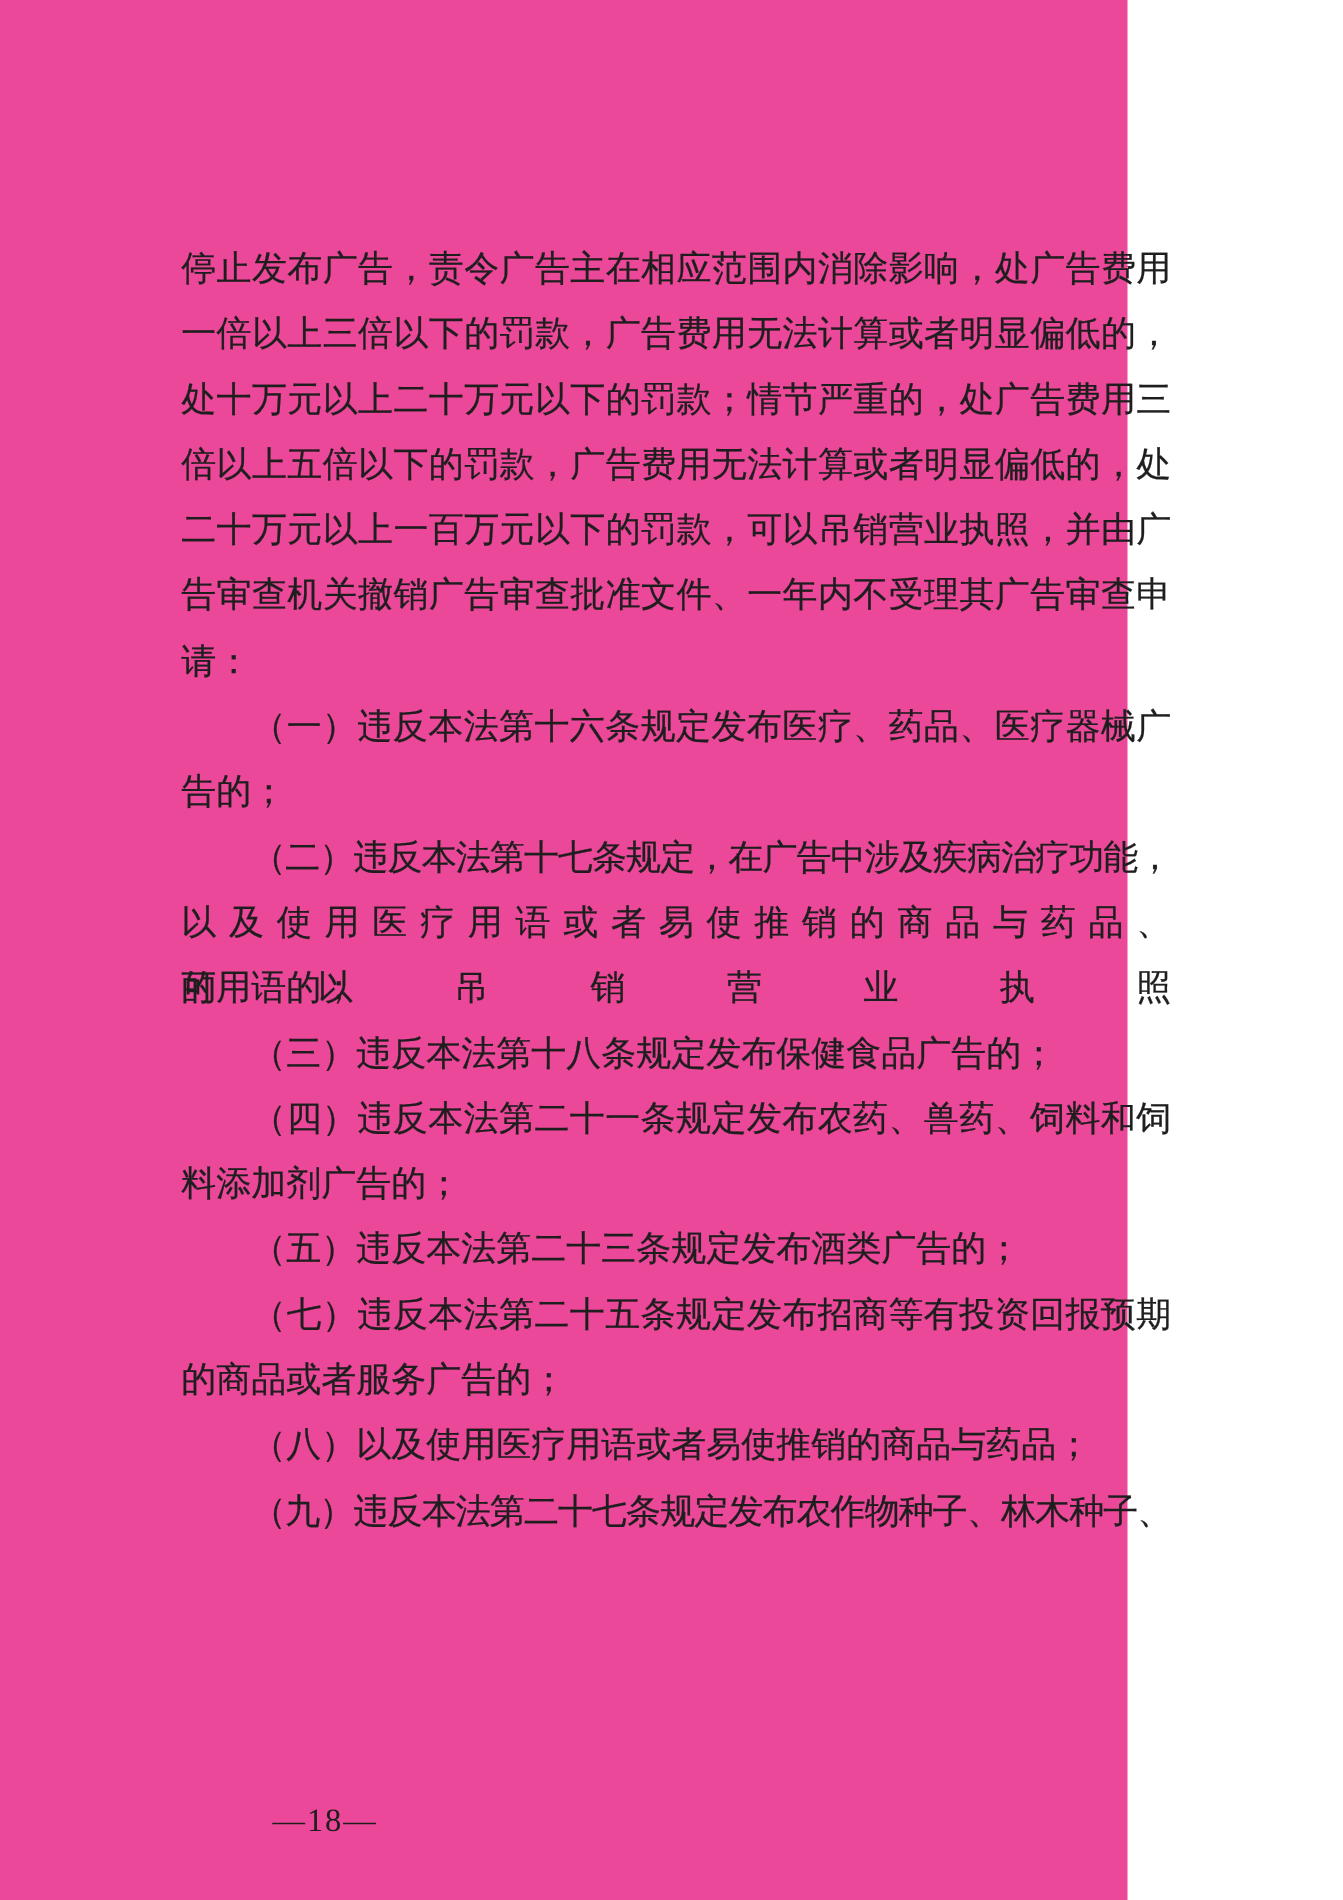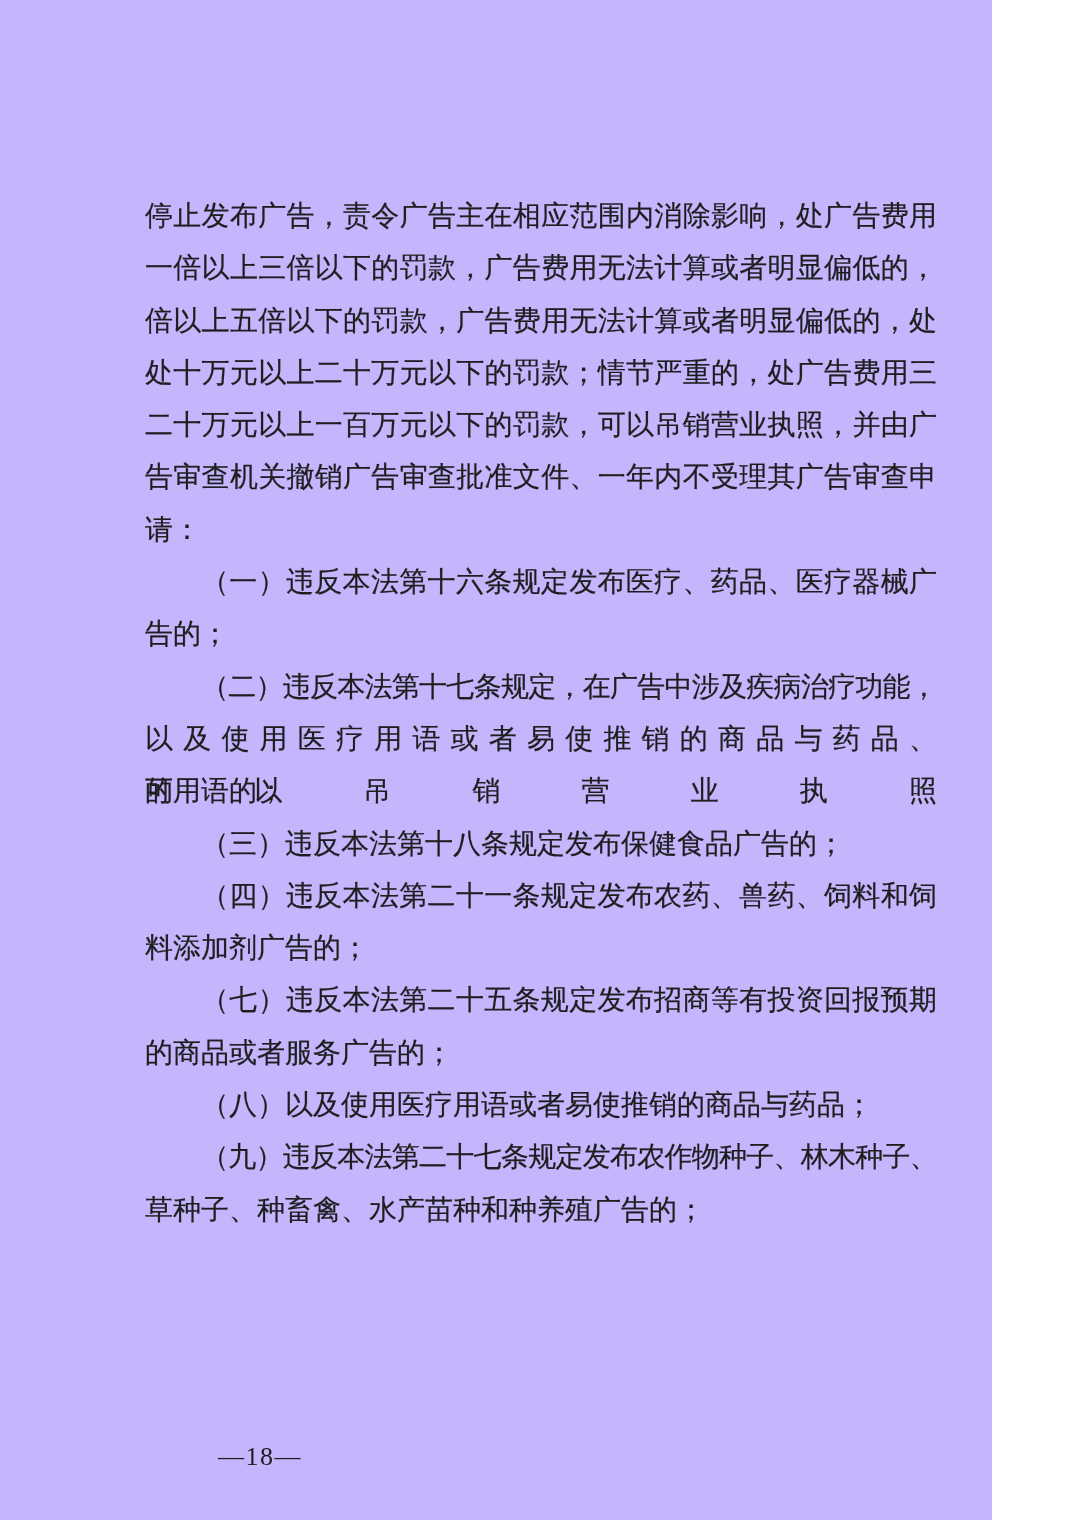--- a/index.html
+++ b/index.html
@@ -7,23 +7,23 @@
     padding: 0;
     background: #ffffff;
   }
   body {
     width: 1074px;
     height: 1520px;
     overflow: hidden;
   }
   .page {
     position: relative;
-    width: 992px;
+    width: 902px;
     height: 1520px;
-    background: #c4b5fd;
+    background: #ec4899;
     font-family: "Liberation Serif", serif;
     color: #1e1e1e;
   }
   .text-block {
     position: absolute;
     left: 145px;
     top: 190px;
     width: 792px;
   }
   .line {
@@ -59,35 +59,35 @@
   }
 </style>
 </head>
 <body>
 
 <div class="page">
 
   <div class="text-block">
     <div class="line stretch">停止发布广告，责令广告主在相应范围内消除影响，处广告费用</div>
     <div class="line stretch">一倍以上三倍以下的罚款，广告费用无法计算或者明显偏低的，</div>
+    <div class="line stretch">处十万元以上二十万元以下的罚款；情节严重的，处广告费用三</div>
     <div class="line stretch">倍以上五倍以下的罚款，广告费用无法计算或者明显偏低的，处</div>
-    <div class="line stretch">处十万元以上二十万元以下的罚款；情节严重的，处广告费用三</div>
     <div class="line stretch">二十万元以上一百万元以下的罚款，可以吊销营业执照，并由广</div>
     <div class="line stretch">告审查机关撤销广告审查批准文件、一年内不受理其广告审查申</div>
     <div class="line">请：</div>
     <div class="line indent stretch">（一）违反本法第十六条规定发布医疗、药品、医疗器械广</div>
     <div class="line">告的；</div>
     <div class="line indent stretch tight">（二）违反本法第十七条规定，在广告中涉及疾病治疗功能，</div>
     <div class="line stretch">以及使用医疗用语或者易使推销的商品与药品、可以吊销营业执照</div>
     <div class="line">的用语的；</div>
     <div class="line indent">（三）违反本法第十八条规定发布保健食品广告的；</div>
     <div class="line indent stretch">（四）违反本法第二十一条规定发布农药、兽药、饲料和饲</div>
     <div class="line">料添加剂广告的；</div>
+    <div class="line indent">（五）违反本法第二十三条规定发布酒类广告的；</div>
     <div class="line indent stretch">（七）违反本法第二十五条规定发布招商等有投资回报预期</div>
     <div class="line">的商品或者服务广告的；</div>
     <div class="line indent">（八）以及使用医疗用语或者易使推销的商品与药品；</div>
     <div class="line indent stretch tight">（九）违反本法第二十七条规定发布农作物种子、林木种子、</div>
-    <div class="line">草种子、种畜禽、水产苗种和种养殖广告的；</div>
   </div>
 
   <div class="page-num">—18—</div>
 
 </div>
 
 </body></html>

